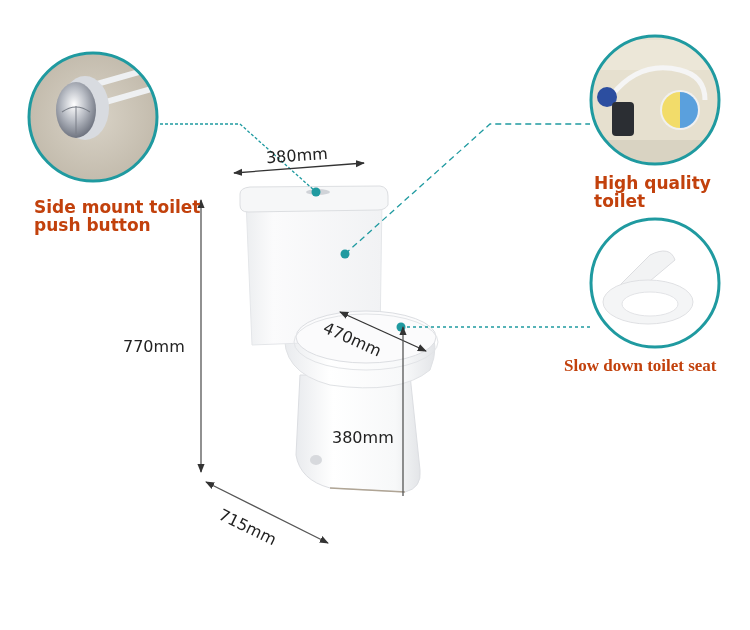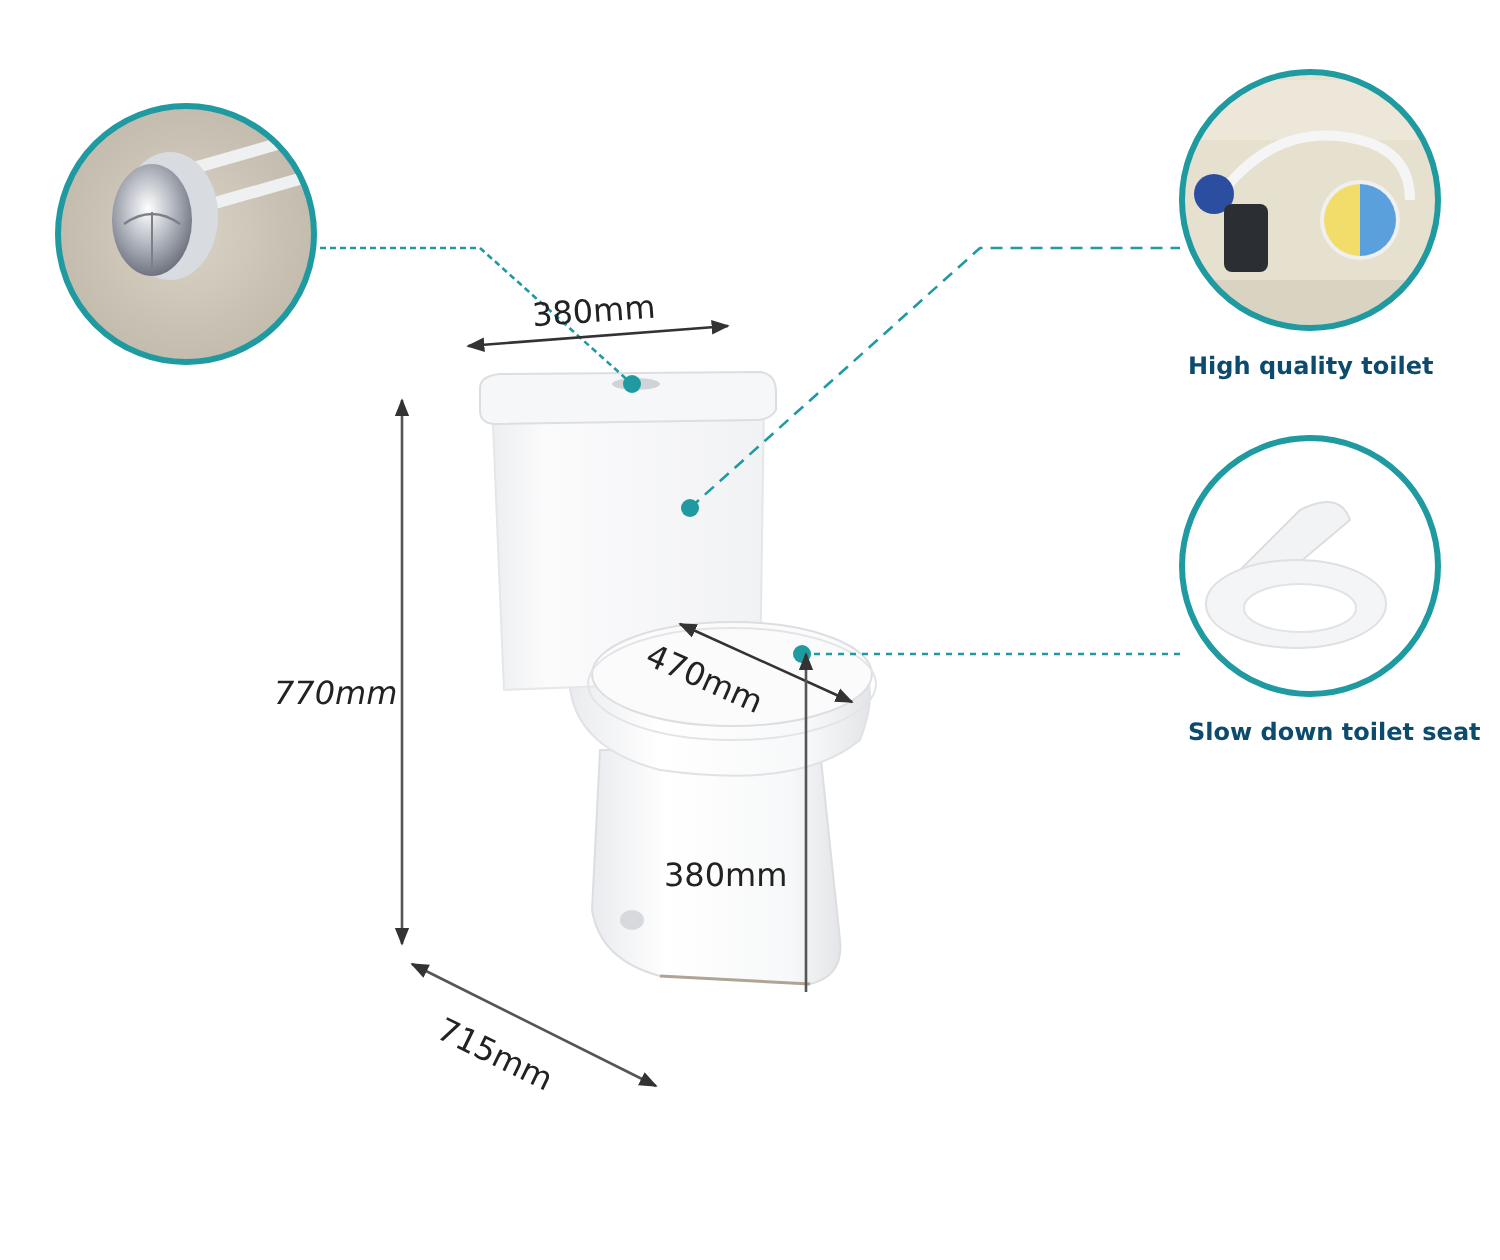--- a/index.html
+++ b/index.html
@@ -1,21 +1,21 @@
 <!DOCTYPE html>
 <html><head>
 <meta charset="utf-8">
 <style>
   html, body { margin: 0; padding: 0; background: #ffffff; }
   body { width: 750px; height: 630px; position: relative; overflow: hidden;
          font-family: "Liberation Sans", sans-serif; }
   .stage { position: absolute; left: 0; top: 0; width: 750px; height: 630px; }
   svg.art { position: absolute; left: 0; top: 0; }
-  .caption { position: absolute; color: #0c4a6e; font-weight: bold;
-             font-family: "DejaVu Sans", sans-serif; font-size: 12px; line-height: 18px; }
+  .caption { position: absolute; color: #c2410c; font-weight: bold;
+             font-family: "DejaVu Sans", sans-serif; font-size: 17px; line-height: 18px; }
   .dim { position: absolute; color: #222; font-family: "DejaVu Sans", sans-serif; font-size: 16px;
          white-space: nowrap; }
 </style>
 </head>
 <body>
 
 <div class="stage">
 
   <svg class="art" width="750" height="630" viewBox="0 0 750 630">
     <defs>
@@ -118,26 +118,30 @@
 
     <g stroke="#333" stroke-width="1.3" fill="none">
       <line x1="234" y1="173" x2="364" y2="163" marker-start="url(#arrow)" marker-end="url(#arrow)"></line>
       <line x1="201" y1="200" x2="201" y2="472" marker-start="url(#arrow)" marker-end="url(#arrow)" stroke="#555"></line>
       <line x1="340" y1="312" x2="426" y2="351" marker-start="url(#arrow)" marker-end="url(#arrow)"></line>
       <line x1="403" y1="496" x2="403" y2="327" marker-end="url(#arrow)" stroke="#555"></line>
       <line x1="206" y1="482" x2="328" y2="543" marker-start="url(#arrow)" marker-end="url(#arrow)" stroke="#555"></line>
     </g>
   </svg>
 
+  <div class="caption" style="left:34px; top:198px;">
+    <div>Side mount toilet</div>
+    <div>push button</div>
+  </div>
   <div class="caption" style="left:594px; top:174px;">
     <div>High quality toilet</div>
   </div>
-  <div class="caption" style="left:594px; top:357px;">
+  <div class="caption" style="left:564px; top:357px;font-family:Liberation Serif, serif;">
     <div>Slow down toilet seat</div>
   </div>
 
   <div class="dim" style="left:266px; top:146px; transform:rotate(-4deg);">380mm</div>
-  <div class="dim" style="left:137px; top:337px;font-style:italic;">770mm</div>
+  <div class="dim" style="left:123px; top:337px;">770mm</div>
   <div class="dim" style="left:328px; top:318px; transform:rotate(24deg); transform-origin:left top;">470mm</div>
   <div class="dim" style="left:332px; top:428px;">380mm</div>
   <div class="dim" style="left:224px; top:505px; transform:rotate(26deg); transform-origin:left top;">715mm</div>
 
 </div>
 
 </body></html>

